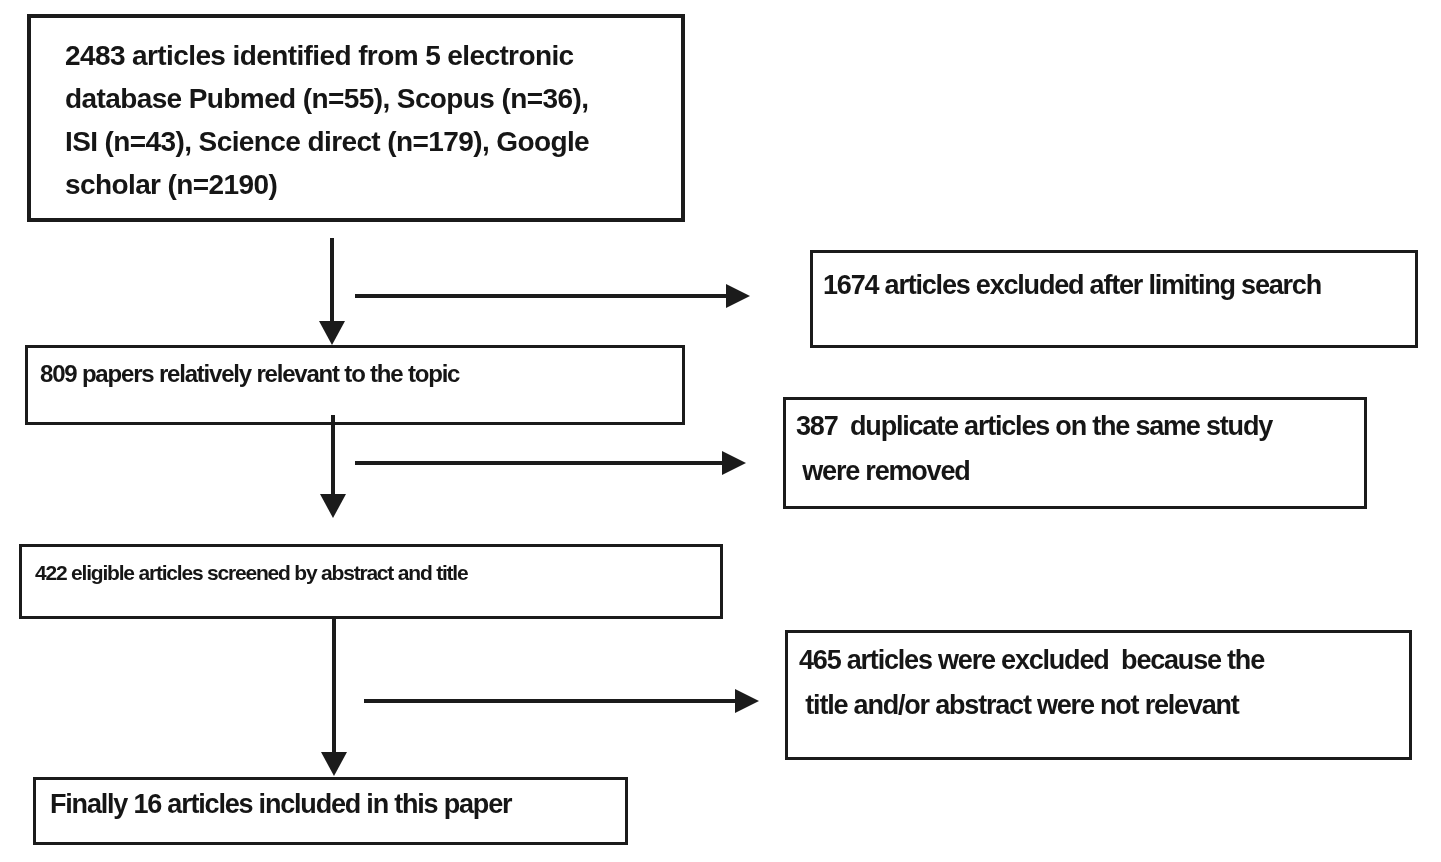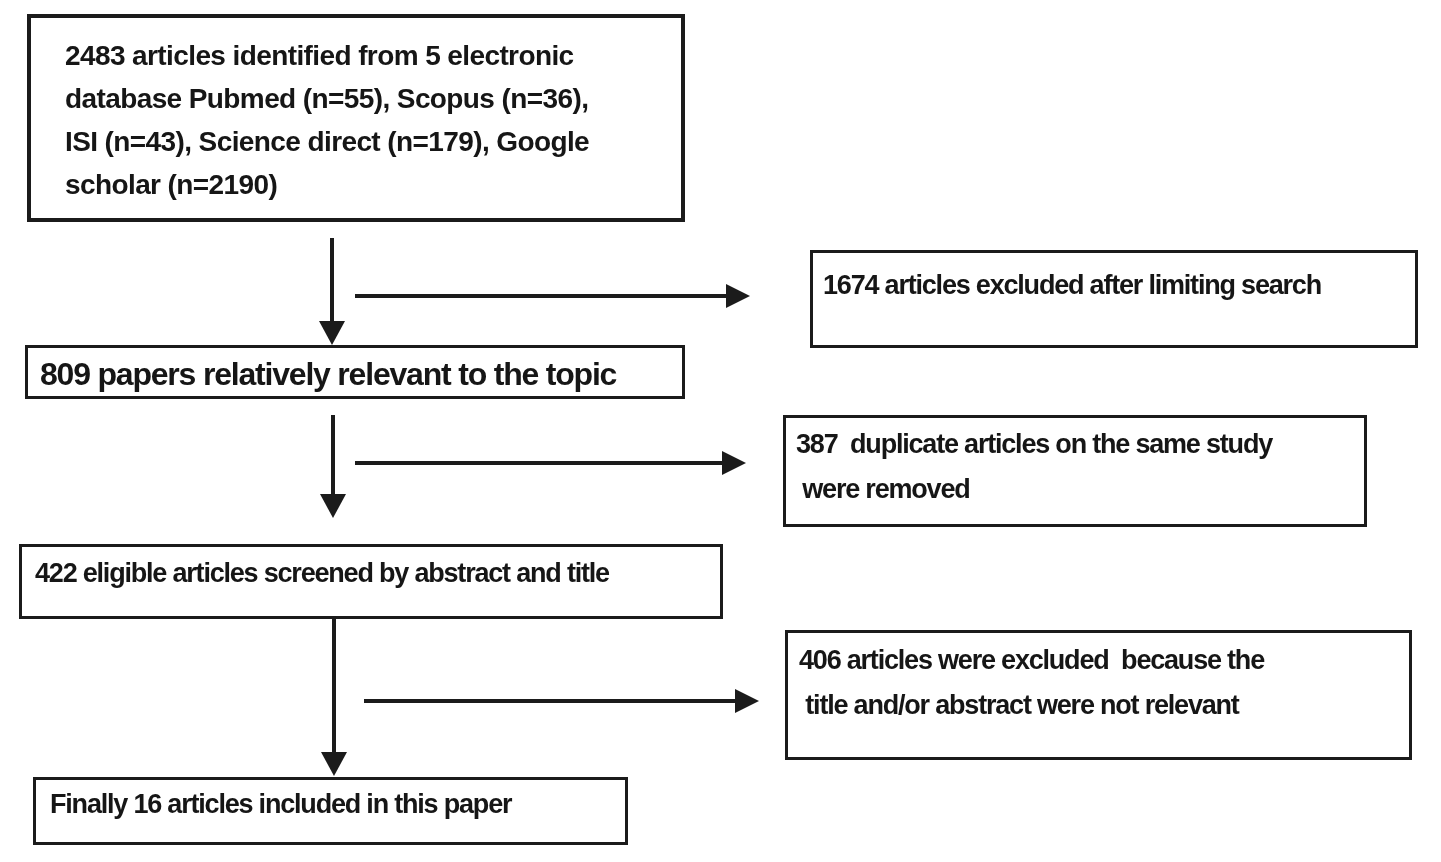--- a/index.html
+++ b/index.html
@@ -29,35 +29,35 @@
     font-size: 28px; line-height: 43px; letter-spacing: -0.6px;
   }
   
   #box-b {
     left: 810px; top: 250px; width: 608px; height: 98px;
     padding: 12px 4px 0 10px;
     font-size: 27px; line-height: 40px; letter-spacing: -1.2px;
   }
   
   #box-c {
-    left: 25px; top: 345px; width: 660px; height: 54px;
+    left: 25px; top: 345px; width: 660px; height: 80px;
     padding: 5px 0 0 12px;
-    font-size: 32px; line-height: 42px; letter-spacing: -1.2px;
+    font-size: 24px; line-height: 42px; letter-spacing: -1.2px;
   }
   
   #box-d {
-    left: 783px; top: 415px; width: 584px; height: 112px;
+    left: 783px; top: 397px; width: 584px; height: 112px;
     padding: 4px 4px 0 10px;
     font-size: 27px; line-height: 45px; letter-spacing: -1.2px;
   }
   
   #box-e {
     left: 19px; top: 544px; width: 704px; height: 75px;
     padding: 6px 0 0 13px;
-    font-size: 27px; line-height: 40px; letter-spacing: -1.2px;
+    font-size: 21px; line-height: 40px; letter-spacing: -1.2px;
   }
   
   #box-f {
     left: 785px; top: 630px; width: 627px; height: 130px;
     padding: 5px 4px 0 11px;
     font-size: 27px; line-height: 45px; letter-spacing: -1.2px;
   }
   
   #box-g {
     left: 33px; top: 777px; width: 595px; height: 68px;
@@ -101,21 +101,21 @@
 
   <div id="box-b" class="box">1674 articles excluded after limiting search</div>
 
   <div id="box-c" class="box">809 papers relatively relevant to the topic</div>
 
   <div id="box-d" class="box">387  duplicate articles on the same study
  were removed</div>
 
   <div id="box-e" class="box">422 eligible articles screened by abstract and title</div>
 
-  <div id="box-f" class="box">406 articles were excluded  because the
+  <div id="box-f" class="box">465 articles were excluded  because the
  title and/or abstract were not relevant</div>
 
   <div id="box-g" class="box">Finally 16 articles included in this paper</div>
 
   <div id="v1s" class="shaft"></div>
   <div id="v1h" class="head head-down"></div>
 
   <div id="h1s" class="shaft"></div>
   <div id="h1h" class="head head-right"></div>
 

